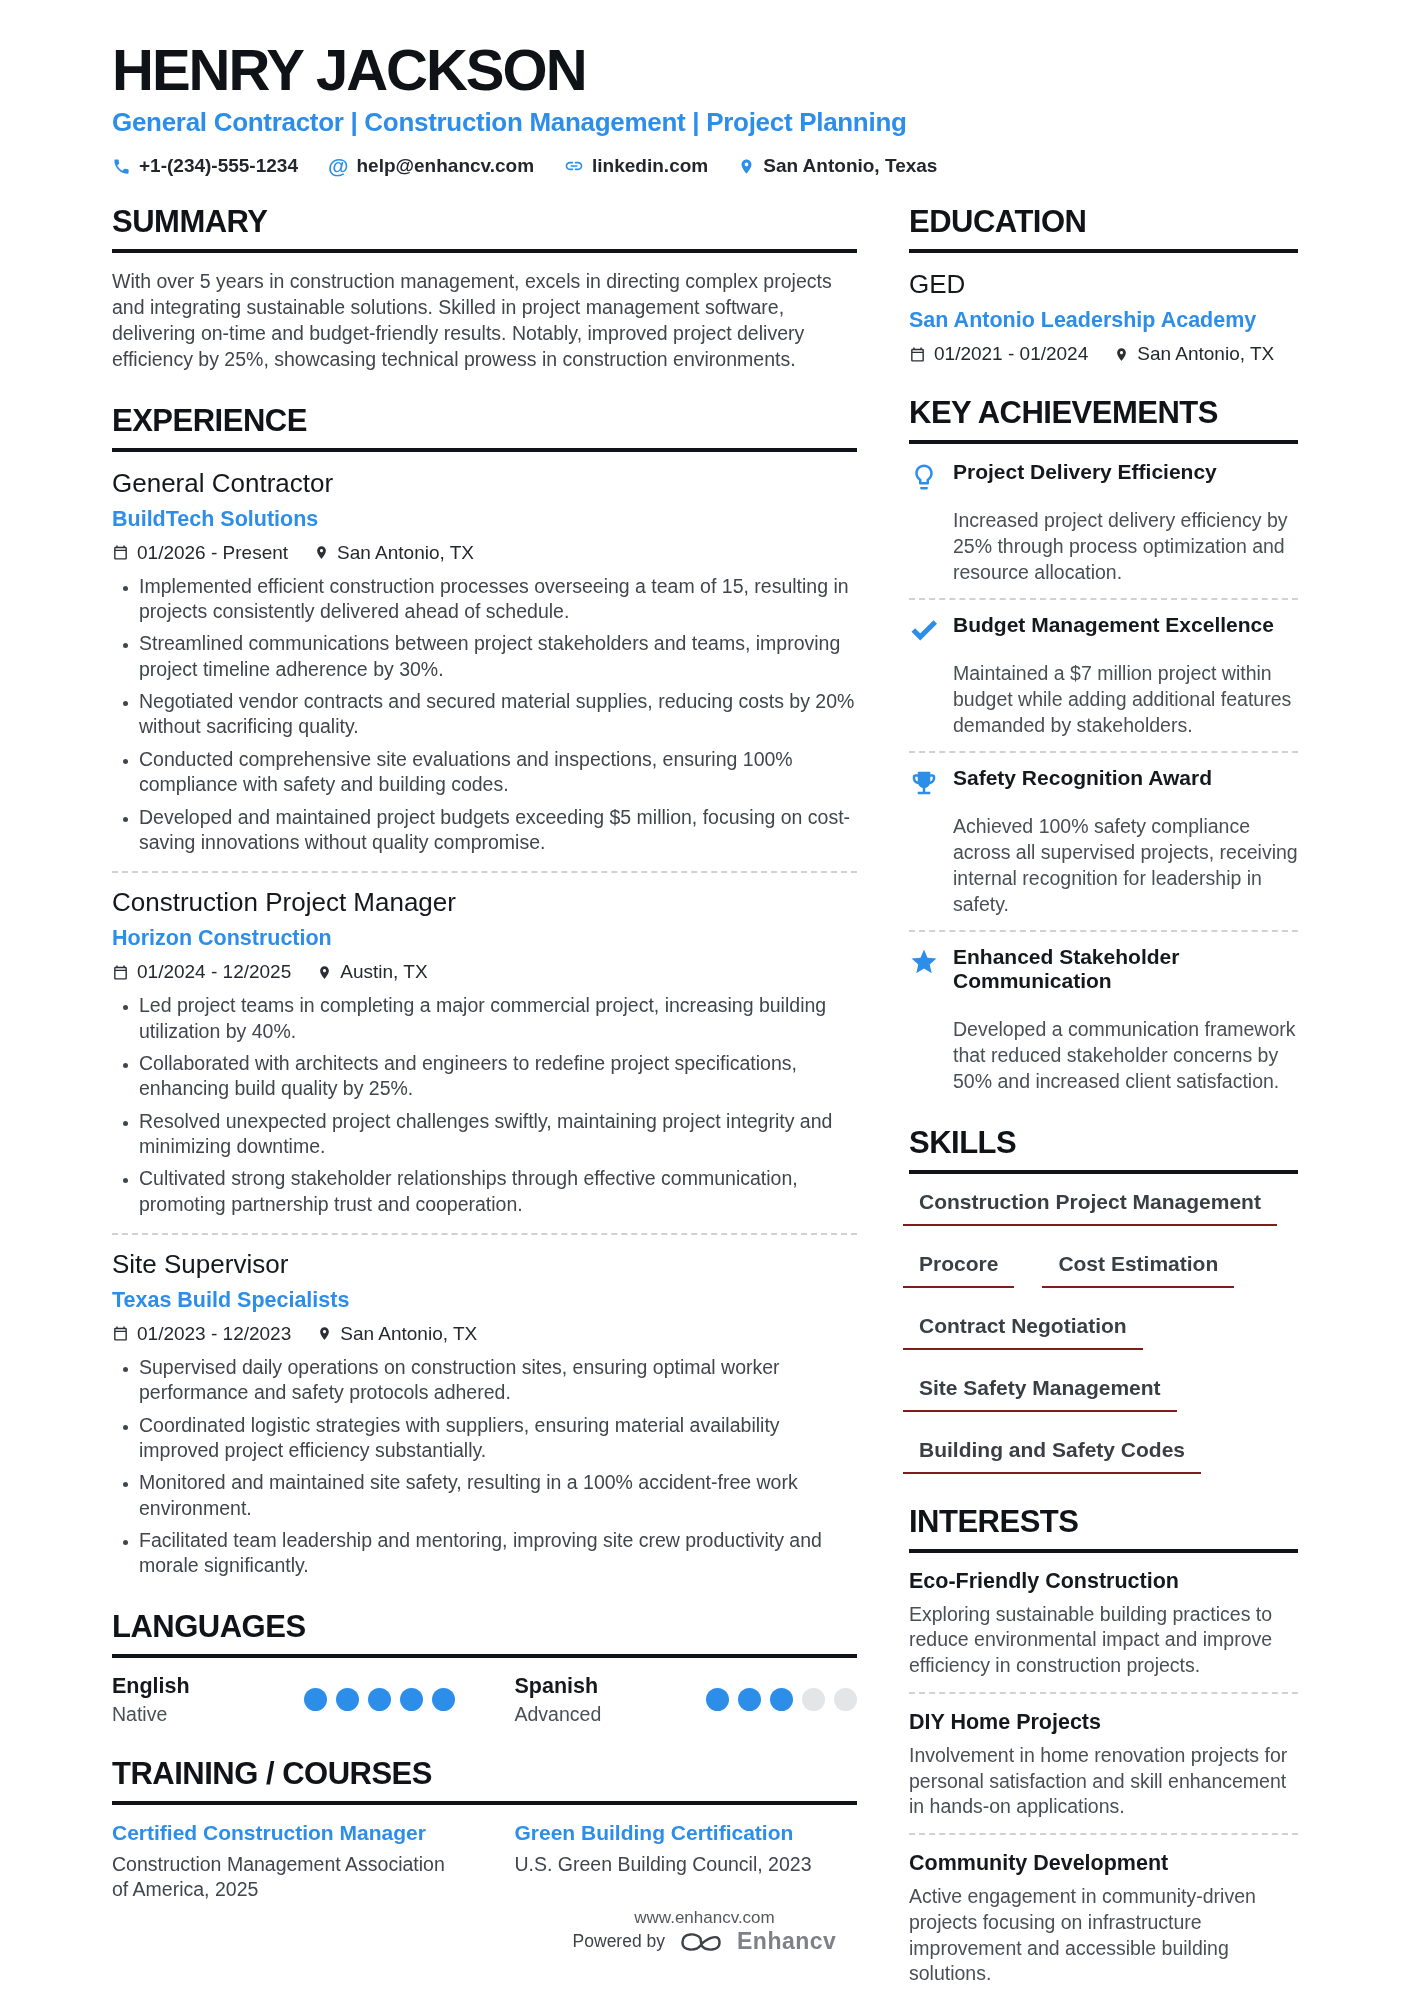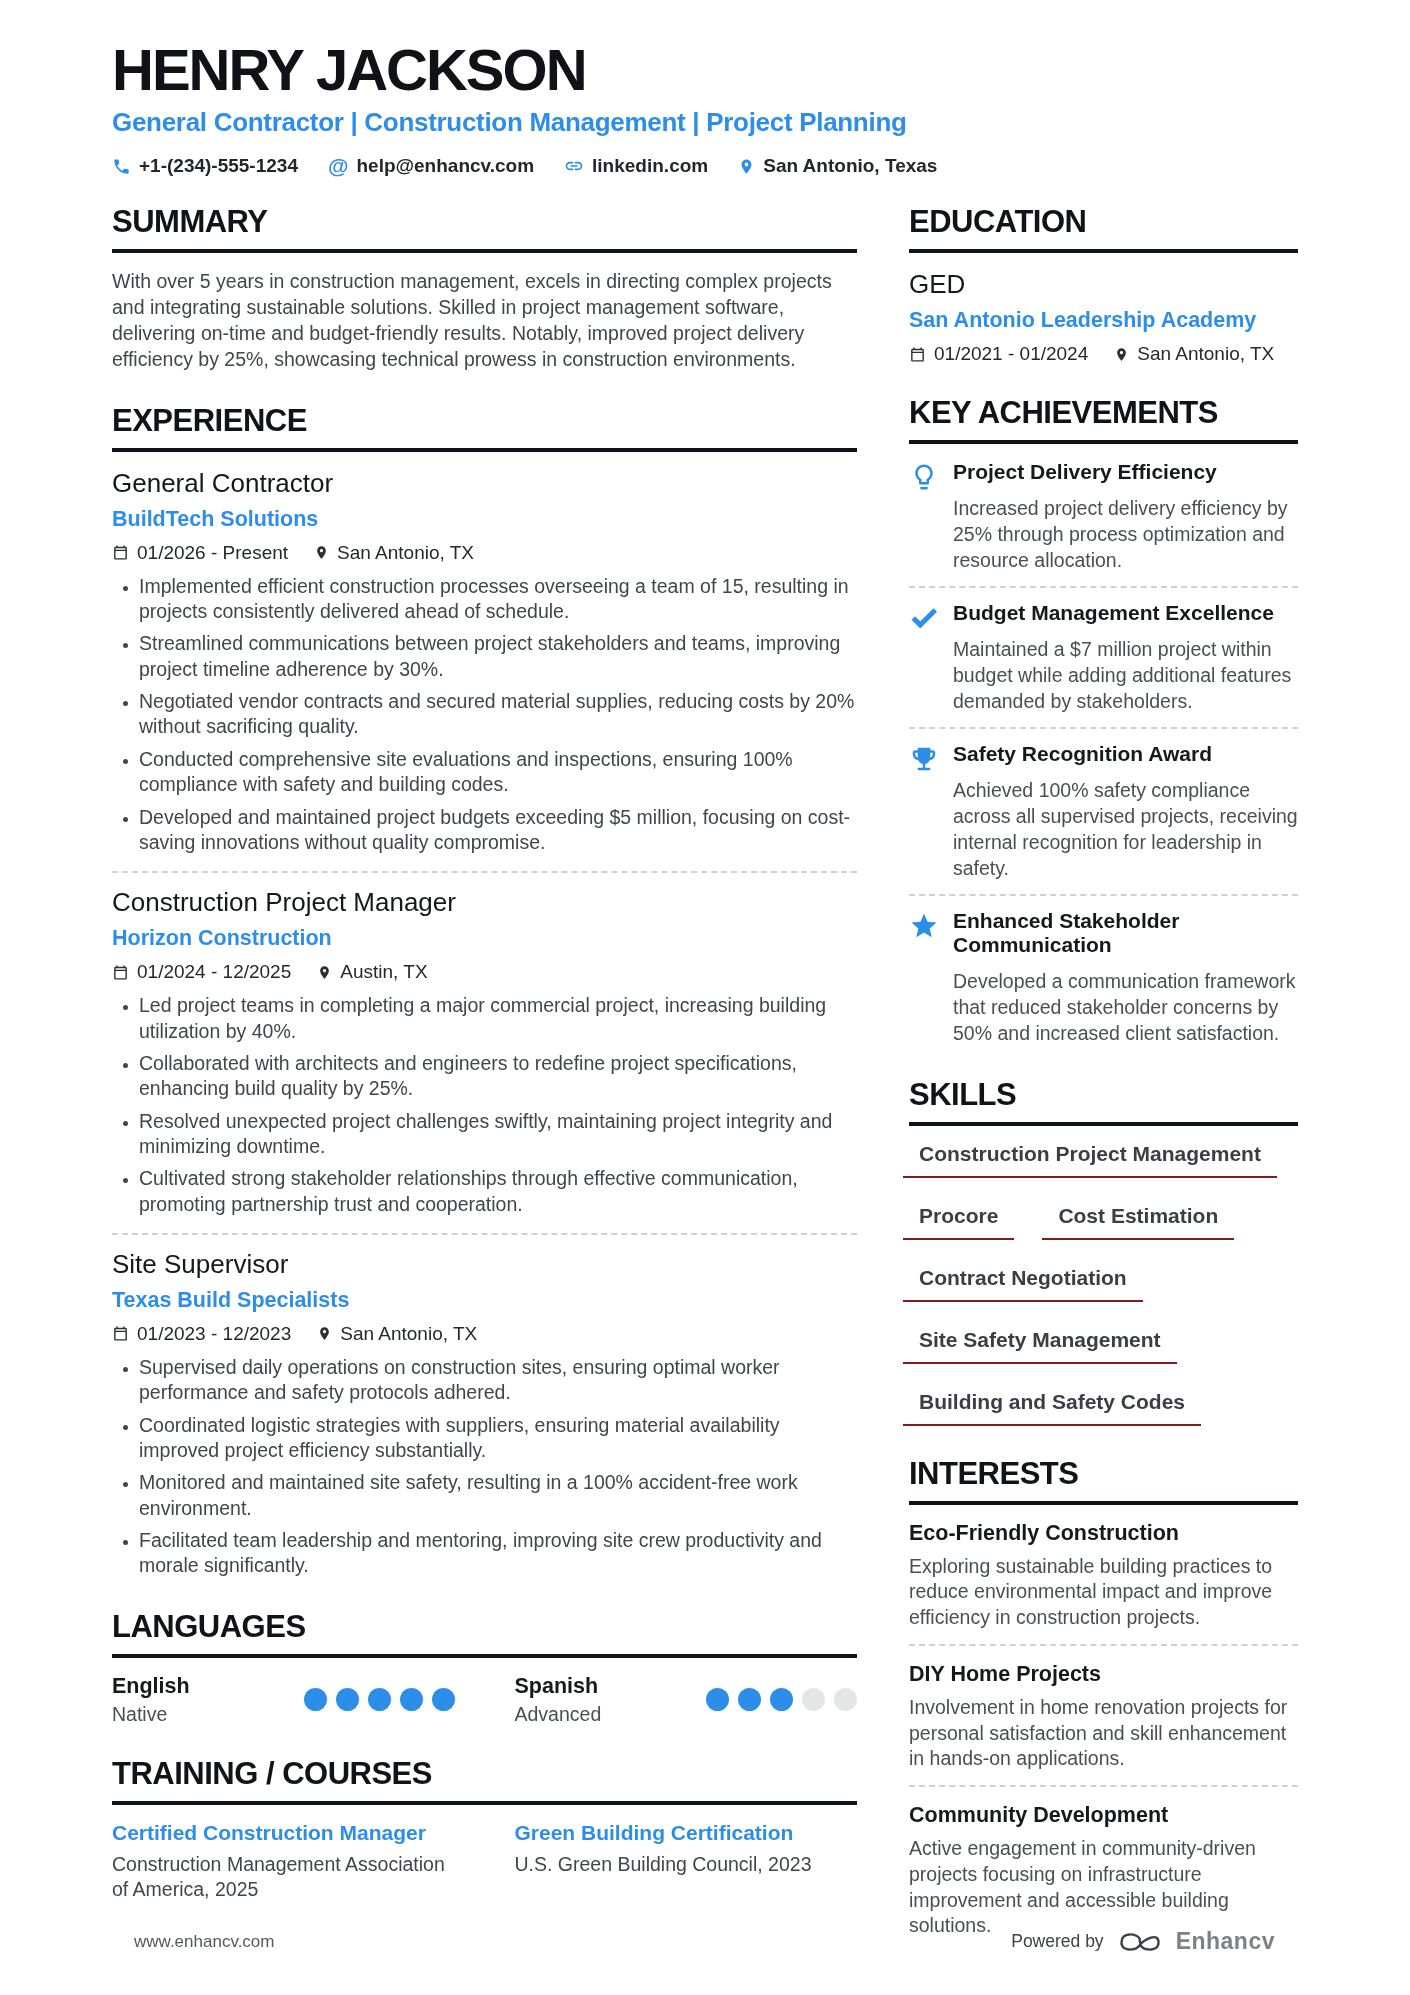--- a/index.html
+++ b/index.html
@@ -60,38 +60,39 @@
   .course { flex:1; }
   .course-title { font-size:21px; font-weight:700; color:#2D8EE9; }
   .course-org { font-size:19.5px; color:#41454c; margin-top:7px; line-height:1.3; }
   
   .degree { font-size:26px; font-weight:400; color:#15181d; margin-top:4px; }
   
   .ach-item { display:flex; gap:12px; }
   .ach-icon { flex:0 0 32px; color:#2D8EE9; padding-top:2px; }
   .ach-body { flex:1; }
   .ach-title { font-size:21px; font-weight:700; color:#15181d; }
-  .ach-text { font-size:19.5px; line-height:1.32; color:#4a4e55; margin-top:12px; }
+  .ach-text { font-size:19.5px; line-height:1.32; color:#4a4e55; margin-top:24px; }
   .ach-sep { border-top:2px dashed #cfd1d3; margin:13px 0 13px 0; }
   
   .skill-row { margin-bottom:26px; display:flex; gap:34px; flex-wrap:wrap; }
   .skill {
     font-size:21px; font-weight:700; color:#3a3e45;
     padding:0 16px 10px 16px; margin-left:-6px;
     border-bottom:2px solid #7f1d1d; display:inline-block;
   }
   
   .int-title { font-size:21.5px; font-weight:700; color:#15181d;margin-top:16px; }
   .int-text { font-size:19.5px; line-height:1.32; color:#4a4e55; margin-top:8px; }
   .int-sep { border-top:2px dashed #cfd1d3; margin:13px 0 13px 0; }
   
   .footer {
     position:absolute; left:0; right:0; bottom:40px;
     padding:0 70px 0 69px; display:flex; align-items:center;
     justify-content:space-between;
+    flex-direction:column;
   }
   .footer-site { font-size:17px; color:#55585d; cursor:pointer; }
   .footer-right { display:flex; align-items:center; gap:14px; }
   .powered-by { font-size:17.5px; color:#3f4248; }
   .brand-logo { color:#3f4248; display:inline-flex; cursor:pointer; }
   .brand-name { font-size:23px; font-weight:600; letter-spacing:0.5px; color:#7e8187; cursor:pointer; }
 </style>
 </head>
 <body>
 

